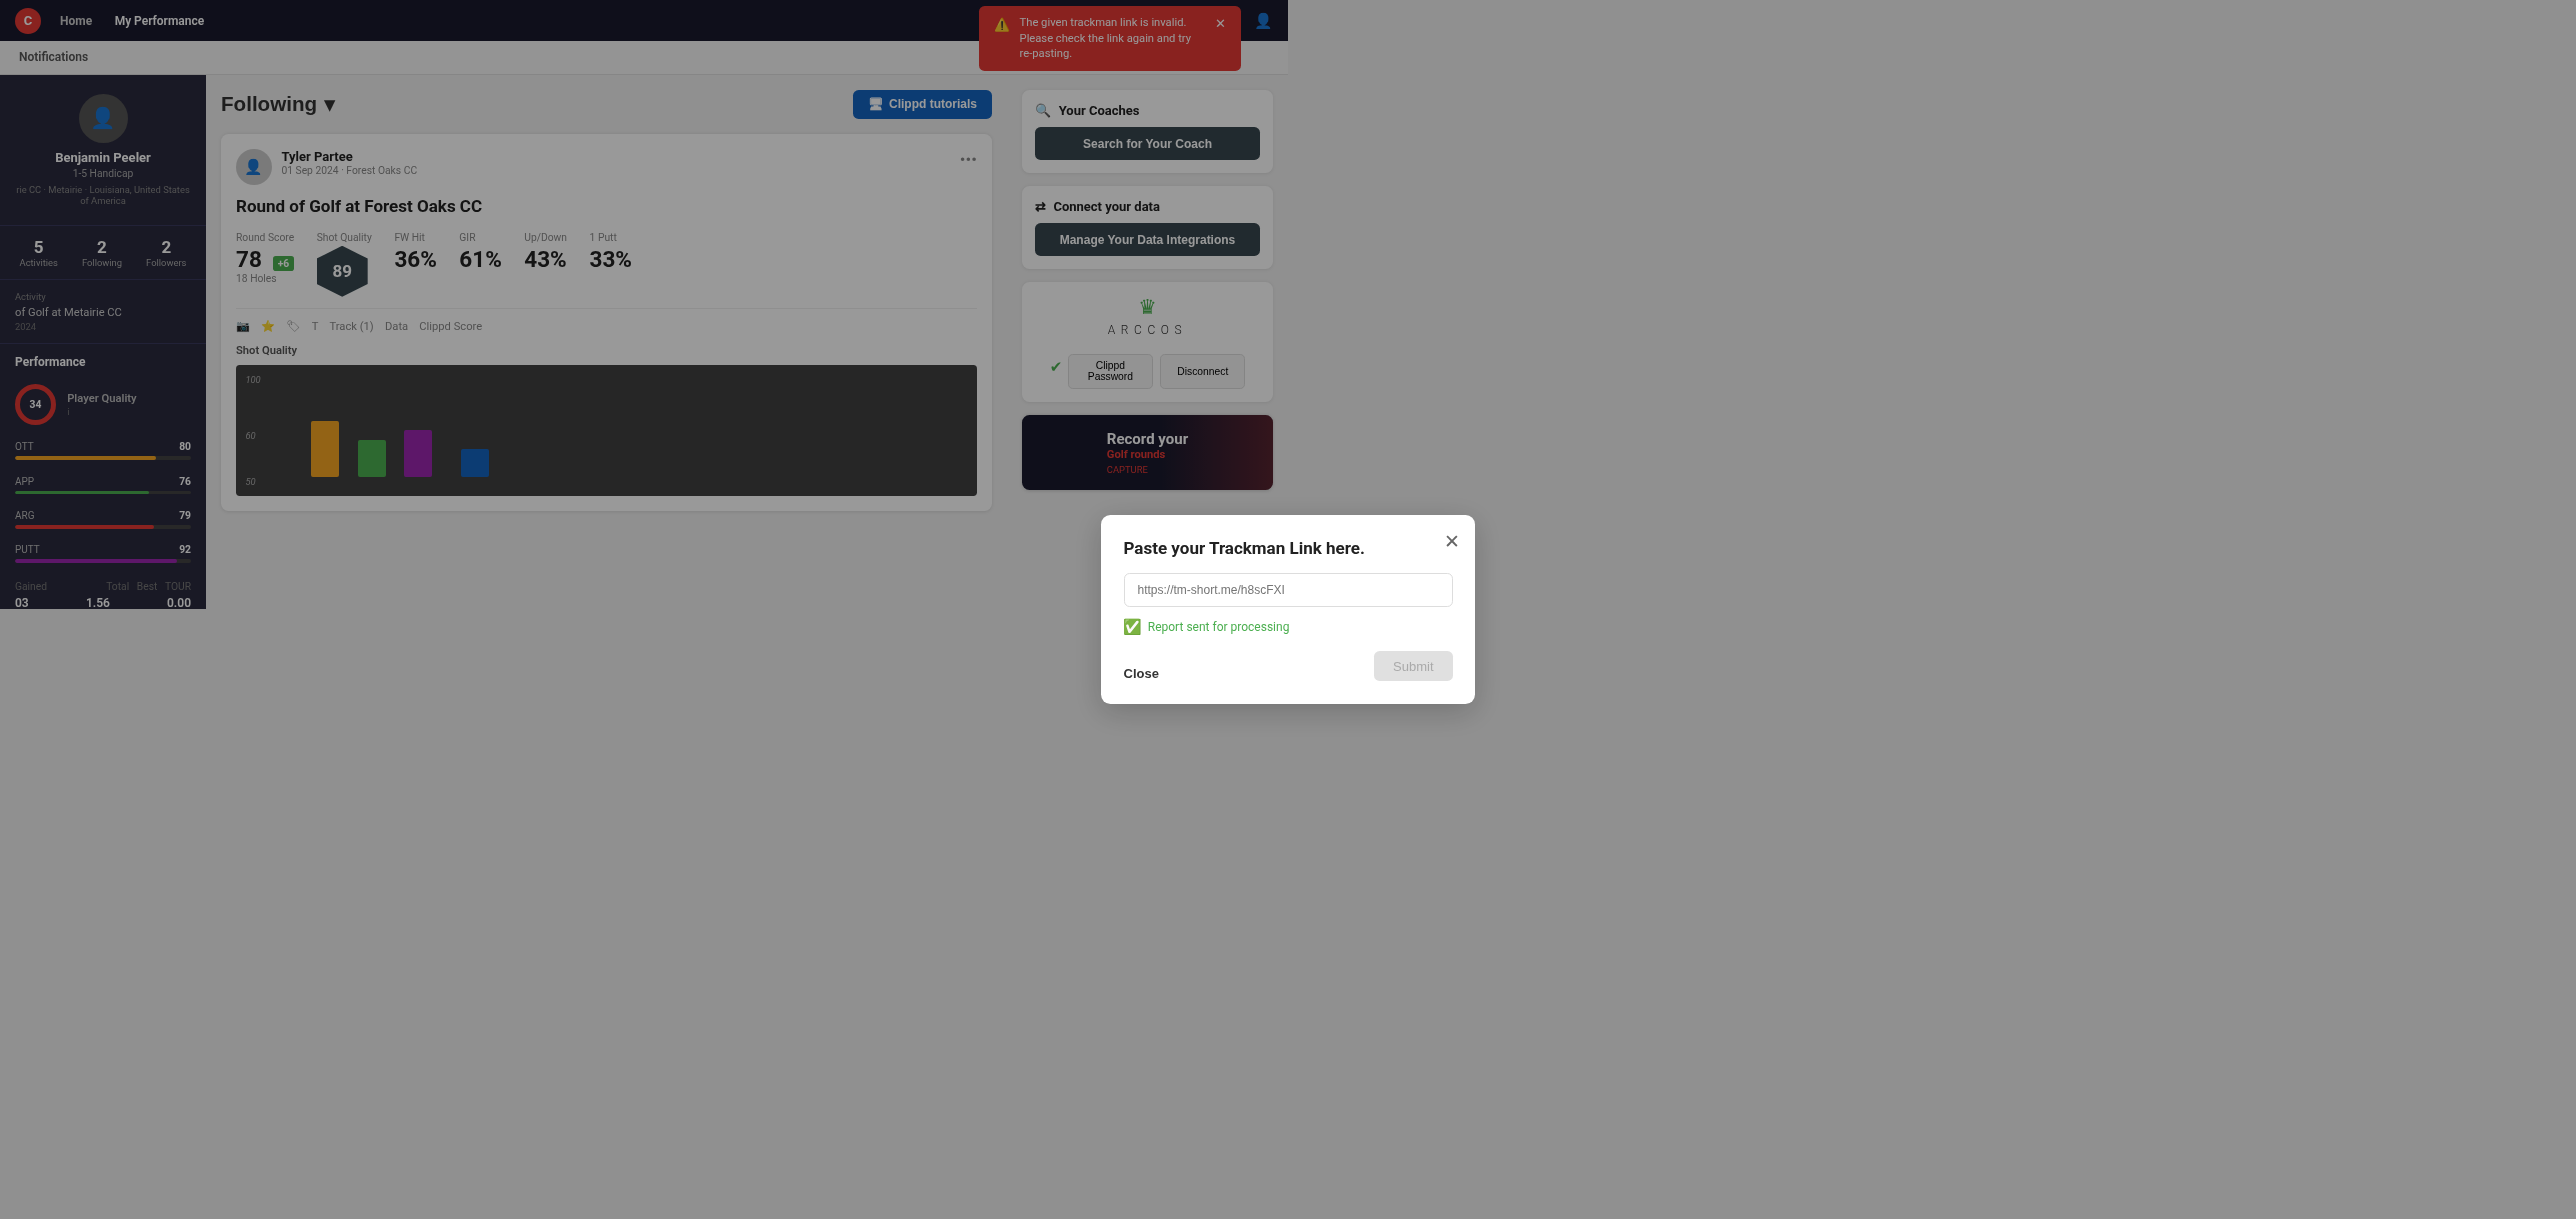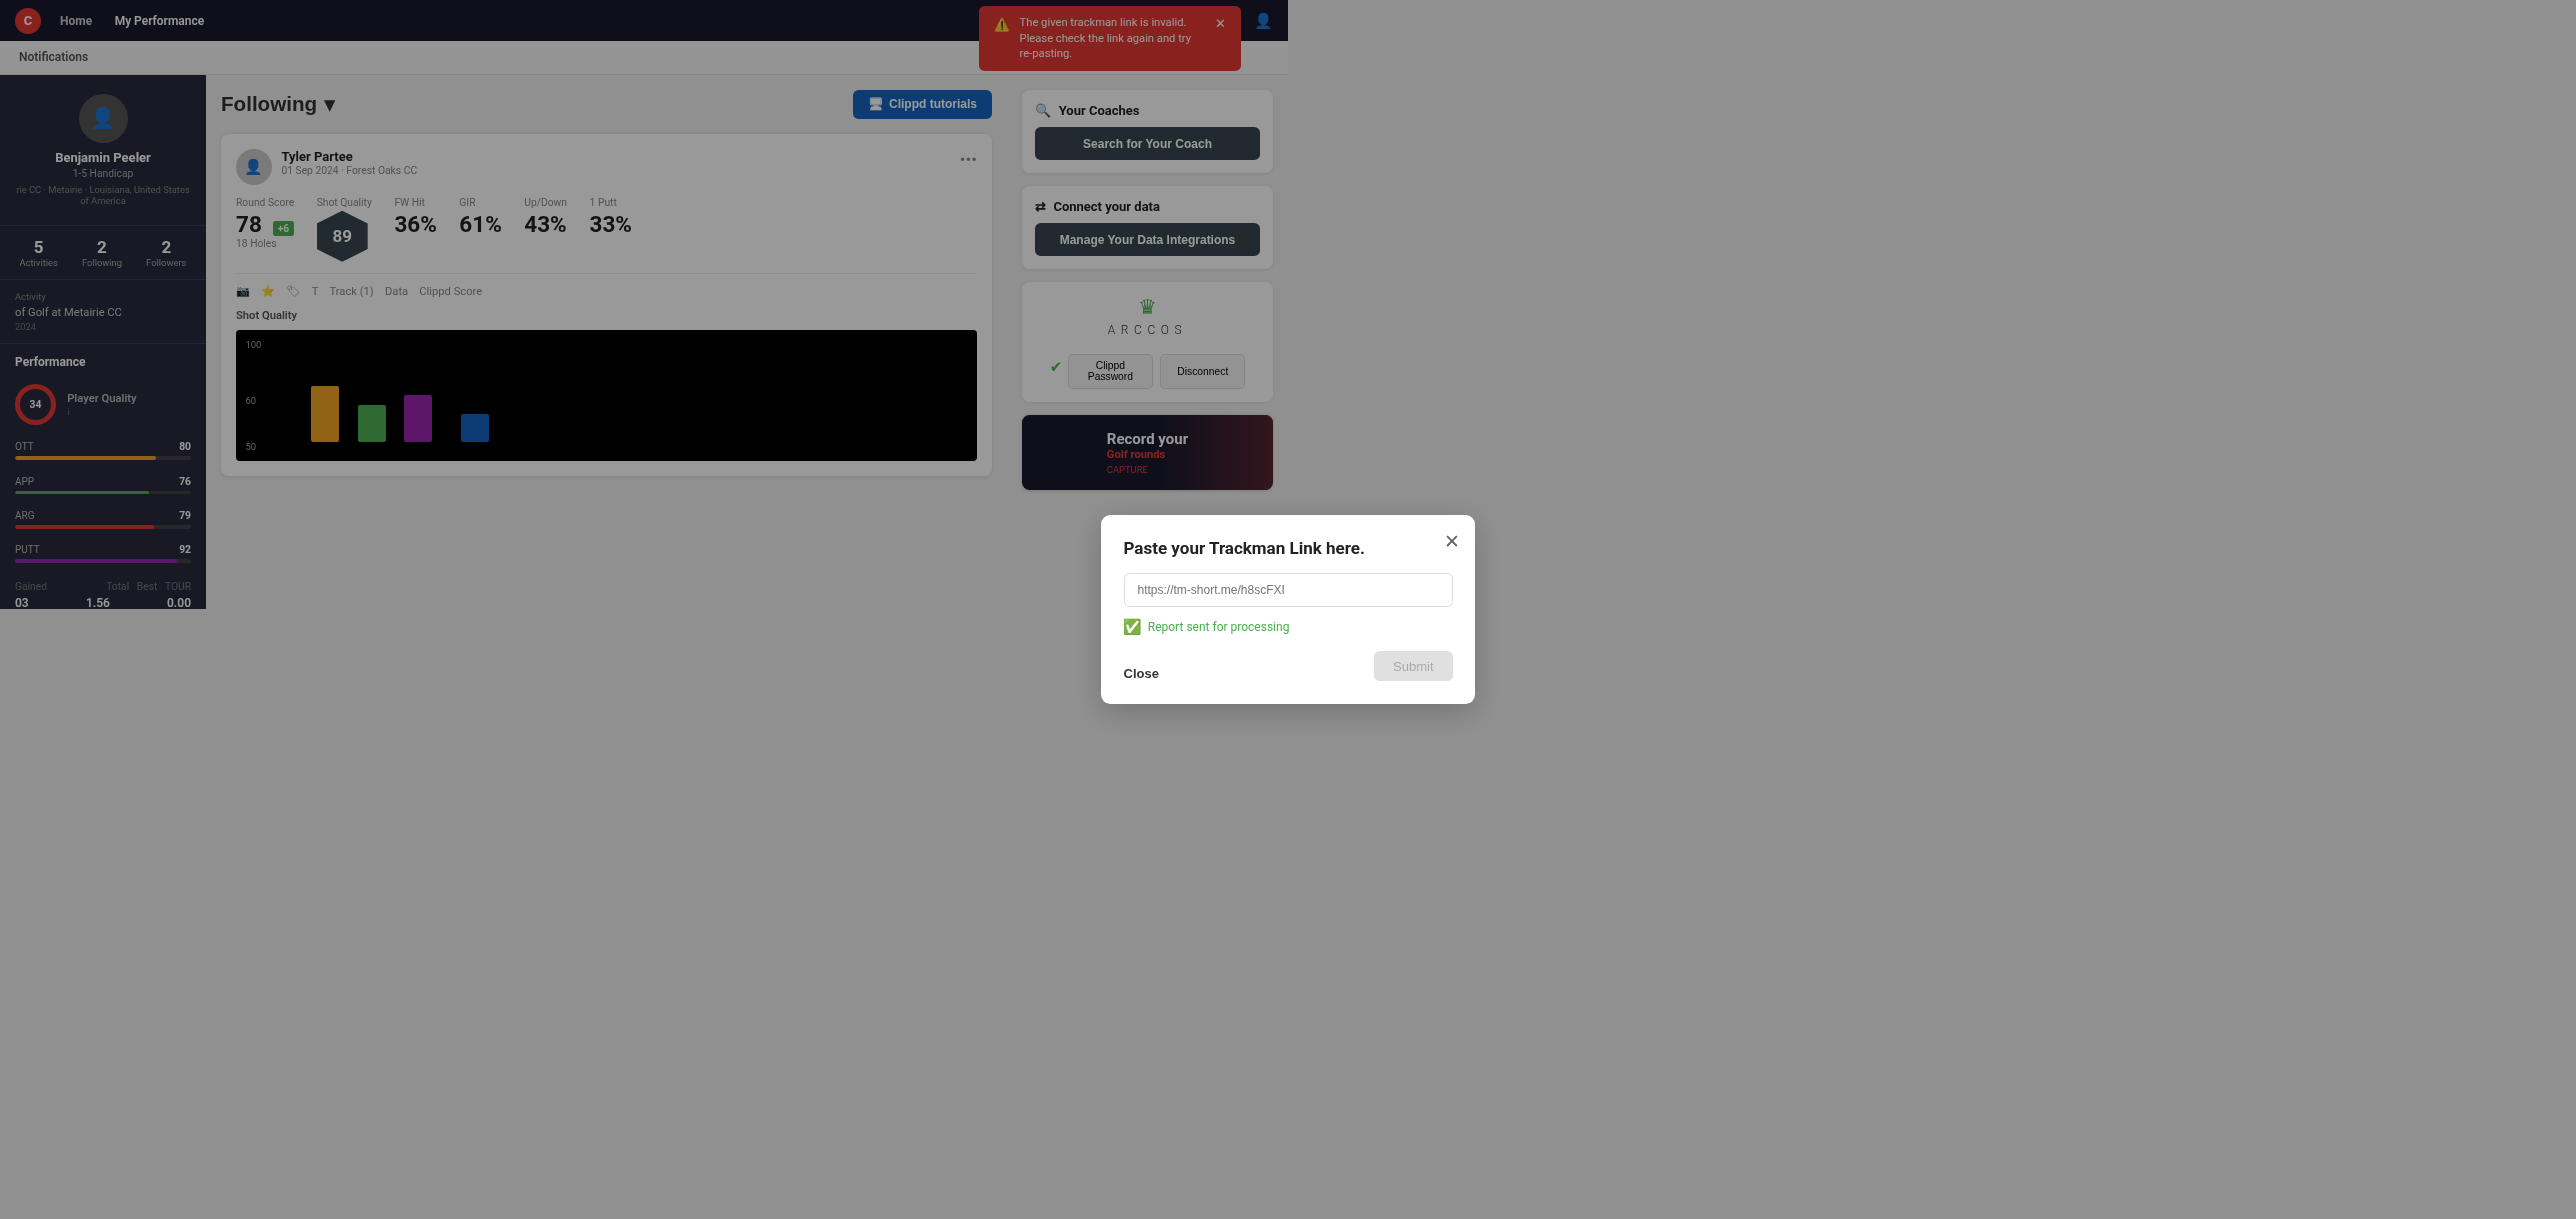--- a/index.html
+++ b/index.html
@@ -392,28 +392,29 @@
       margin-top: 11.2px;
       font-size: 11.2px;
       color: #888;
       overflow: hidden;
     }
     .feed-tab {
       cursor: pointer;
       padding-bottom: 3.7px;
     }
     .feed-chart-area {
-      background: #000000;
+      background: #404040;
       height: 131px;
       border-radius: 3.7px;
       margin-top: 7.5px;
       display: flex;
       align-items: flex-end;
       padding: 9.4px;
       position: relative;
+      font-style: italic;
     }
     .chart-label {
       position: absolute;
       left: 9.4px;
       font-size: 9.4px;
       color: #aaa;
     }
 
     
     .right-sidebar {
@@ -749,20 +750,21 @@
 
     <div class="feed-card">
       <div class="feed-card-header">
         <div class="feed-avatar">👤</div>
         <div>
           <div class="feed-user-name">Tyler Partee</div>
           <div class="feed-user-meta">01 Sep 2024 · Forest Oaks CC</div>
         </div>
         <div class="feed-menu">•••</div>
       </div>
+      <div class="feed-round-title">Round of Golf at Forest Oaks CC</div>
       <div class="feed-stats-row">
         <div class="feed-stat-block">
           <div class="feed-stat-label">Round Score</div>
           <div style="display:flex; align-items:baseline; gap:5.6px;">
             <div class="feed-stat-value">78</div>
             <span class="feed-stat-badge">+6</span>
           </div>
           <div class="feed-stat-sub">18 Holes</div>
         </div>
         <div class="feed-stat-block">

